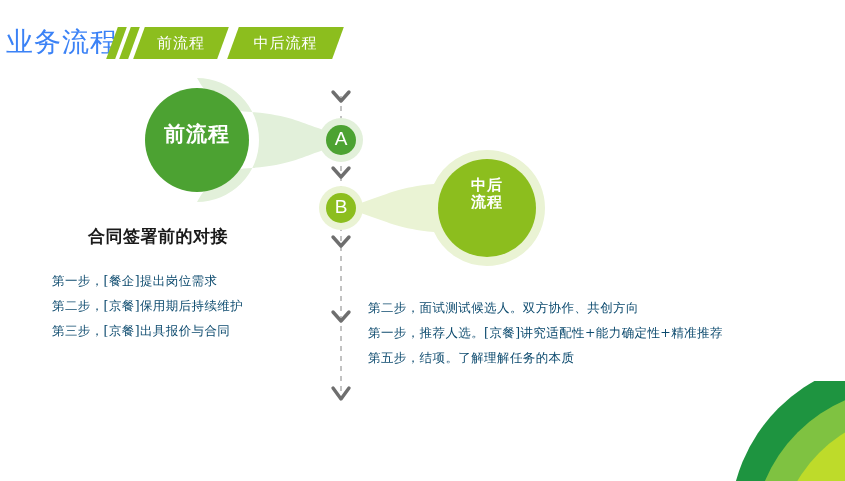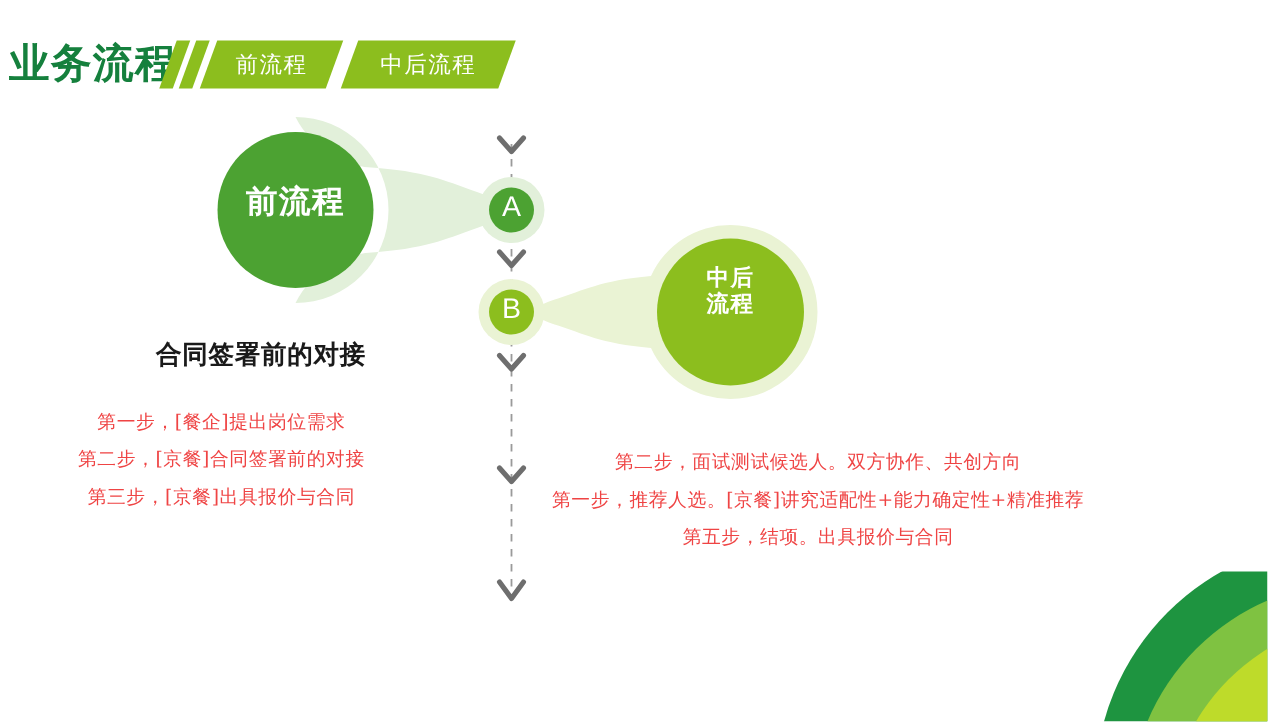--- a/index.html
+++ b/index.html
@@ -9,22 +9,22 @@
     font-family:"Liberation Sans","DejaVu Sans",sans-serif;
     overflow:hidden;
     position:relative;
   }
   #stage{position:absolute;left:0;top:0;width:845px;height:481px;}
 
   
   .header{position:absolute;left:0;top:10px;width:845px;height:48px;}
   .hdr-title{
     position:absolute;left:6px;top:14px;
-    font-size:27px;font-weight:bold;letter-spacing:1px;
-    color:#15803d;
+    font-size:27px;font-weight:normal;letter-spacing:1px;
+    color:#3b82f6;
     font-family:"DejaVu Sans","Liberation Sans",sans-serif;
     white-space:nowrap;
   }
   .slash{position:absolute;width:9px;height:32px;background:#8cbe1e;
          transform:skewX(-20deg);top:17px;}
   .slash.s1{left:112px;}
   .slash.s2{left:125px;}
   .tab{
     position:absolute;top:17px;height:32px;
     background:#8cbe1e;
@@ -58,28 +58,27 @@
     text-align:center;width:40px;
   }
   .badge-a{left:321px;top:128px;}
   .badge-b{left:321px;top:196px;}
 
   
   .col-heading{
     position:absolute;left:88px;top:225px;
     font-size:17px;font-weight:bold;color:#1a1a1a;
     font-family:"DejaVu Sans","Liberation Sans",sans-serif;
-    letter-spacing:.5px;white-space:nowrap;margin-left:16px;
+    letter-spacing:.5px;white-space:nowrap;
   }
   .steps{
     position:absolute;
     font-family:"DejaVu Serif","Liberation Serif",serif;
-    color:#ef4444;font-size:12.5px;line-height:25px;
+    color:#0c4a6e;font-size:12.5px;line-height:25px;
     white-space:nowrap;
-    text-align:center;
   }
   .steps.left-steps{left:52px;top:268px;}
   .steps.right-steps{left:368px;top:295px;}
   .steps div{letter-spacing:.4px;}
 </style>
 </head>
 <body>
 
 <div id="stage">
 
@@ -154,23 +153,23 @@
 
   <div class="node-text node-left">前流程</div>
   <div class="node-text node-right">中后
 流程</div>
   <div class="badge-letter badge-a">A</div>
   <div class="badge-letter badge-b">B</div>
 
   <div class="col-heading">合同签署前的对接</div>
   <div class="steps left-steps">
     <div>第一步，[餐企]提出岗位需求</div>
-    <div>第二步，[京餐]合同签署前的对接</div>
+    <div>第二步，[京餐]保用期后持续维护</div>
     <div>第三步，[京餐]出具报价与合同</div>
   </div>
 
   <div class="steps right-steps">
     <div>第二步，面试测试候选人。双方协作、共创方向</div>
     <div>第一步，推荐人选。[京餐]讲究适配性+能力确定性+精准推荐</div>
-    <div>第五步，结项。出具报价与合同</div>
+    <div>第五步，结项。了解理解任务的本质</div>
   </div>
 
 </div>
 
 </body></html>

